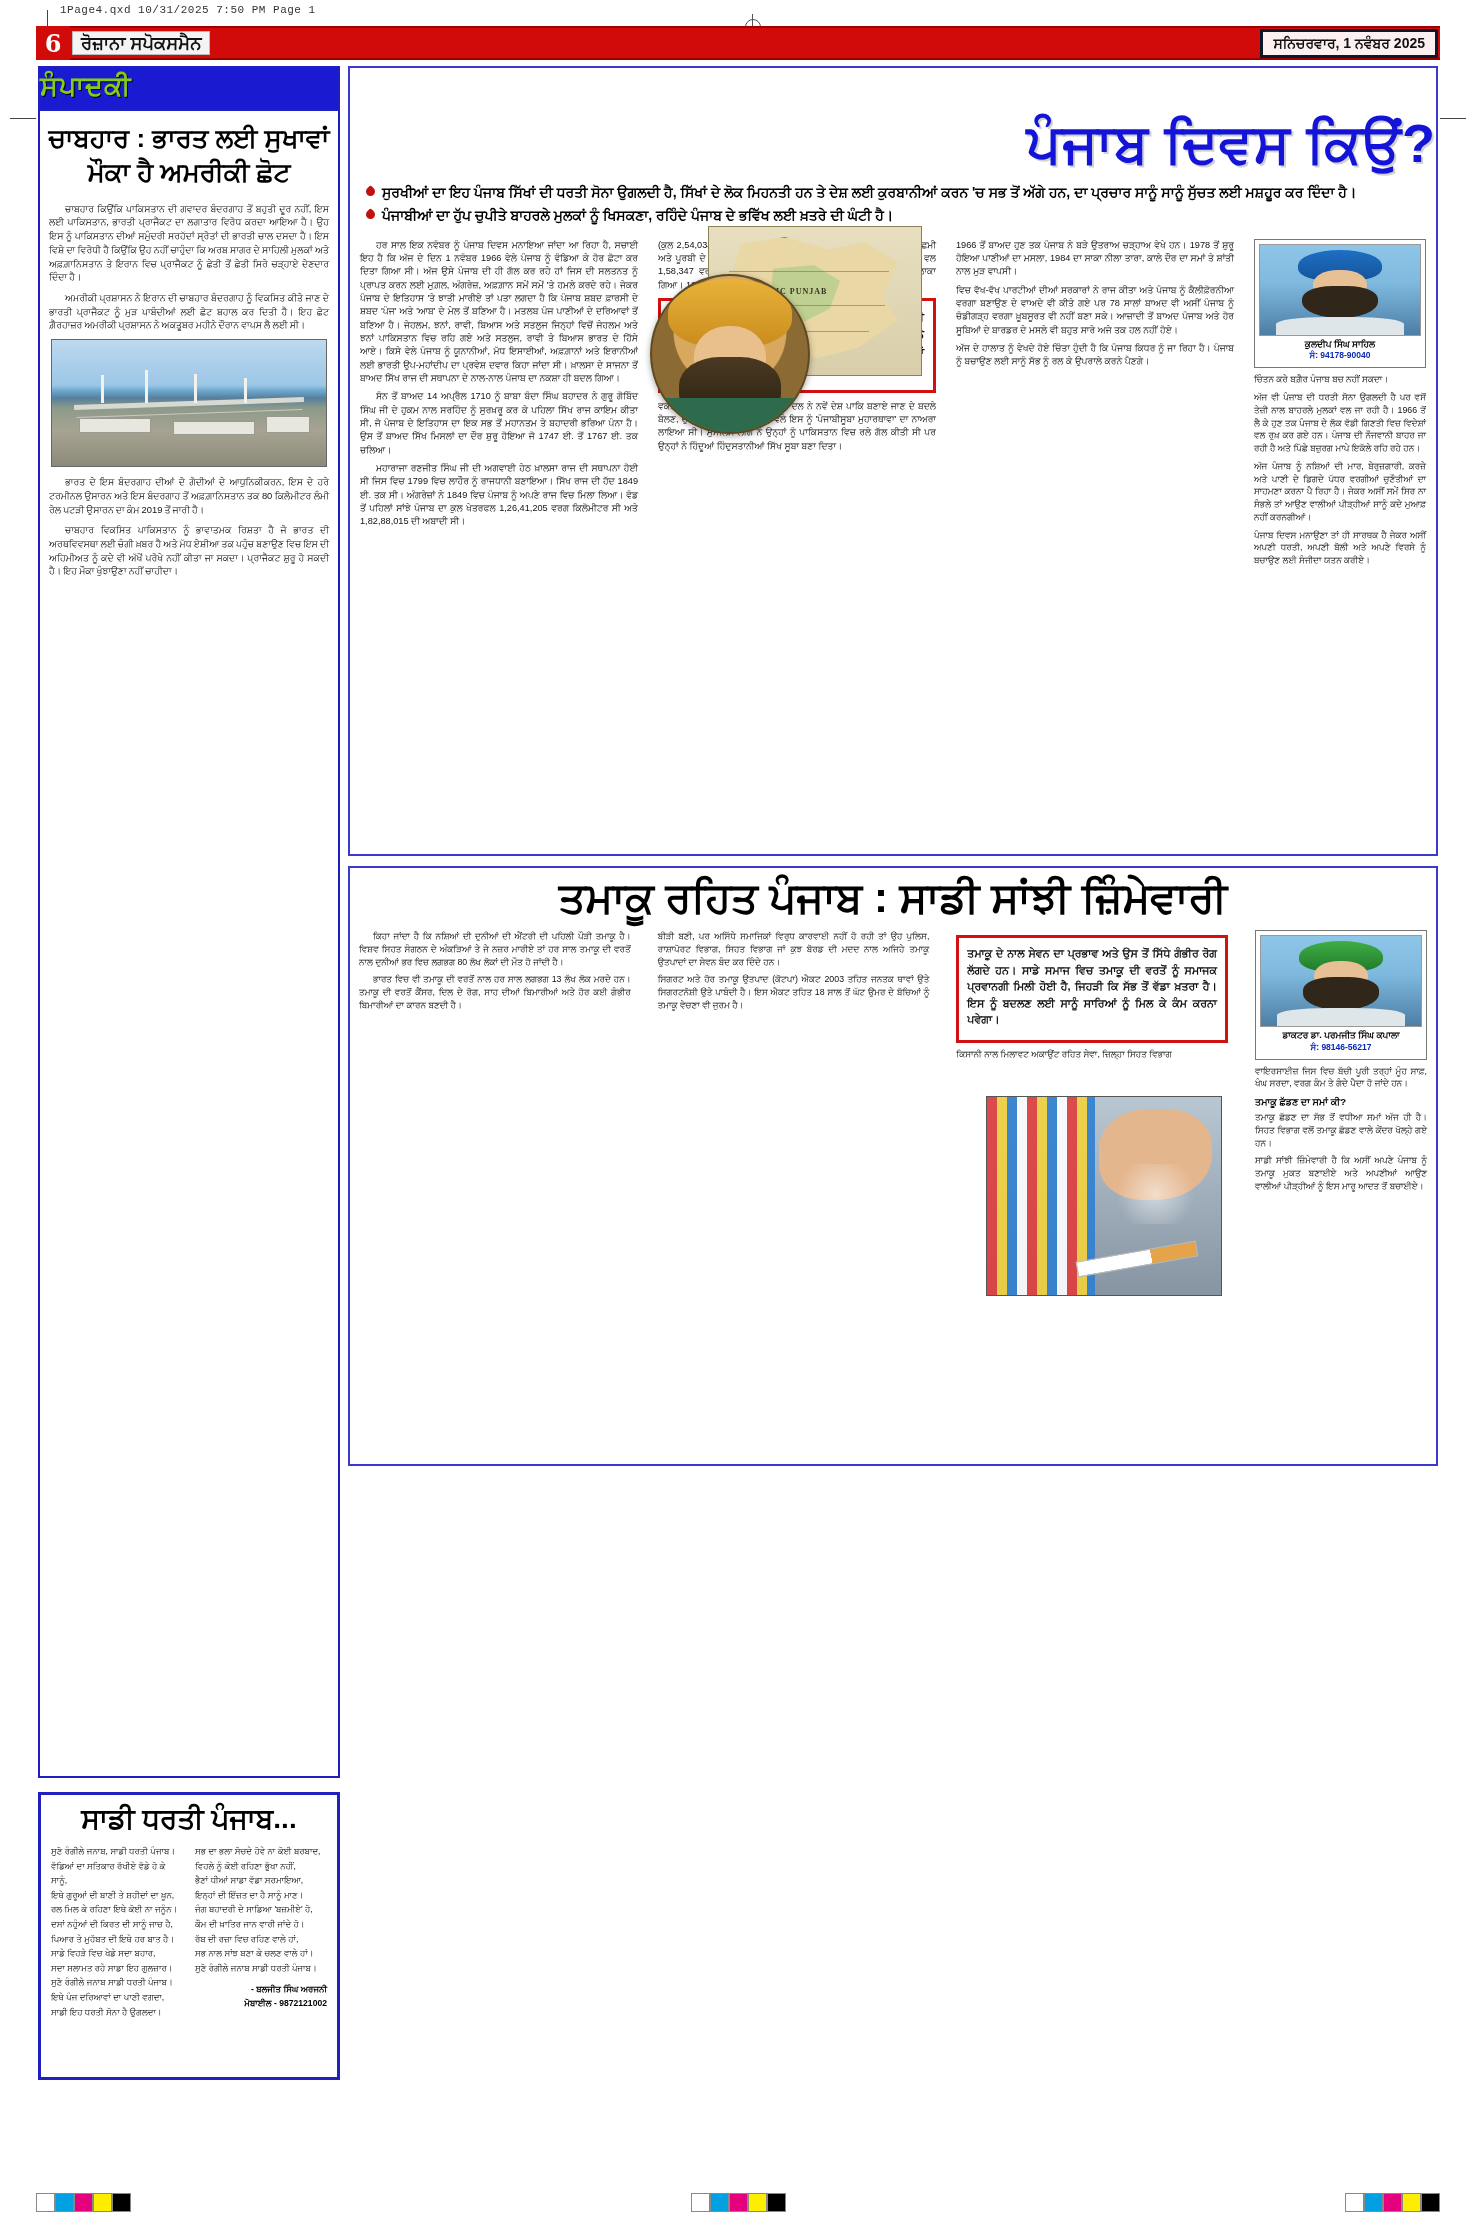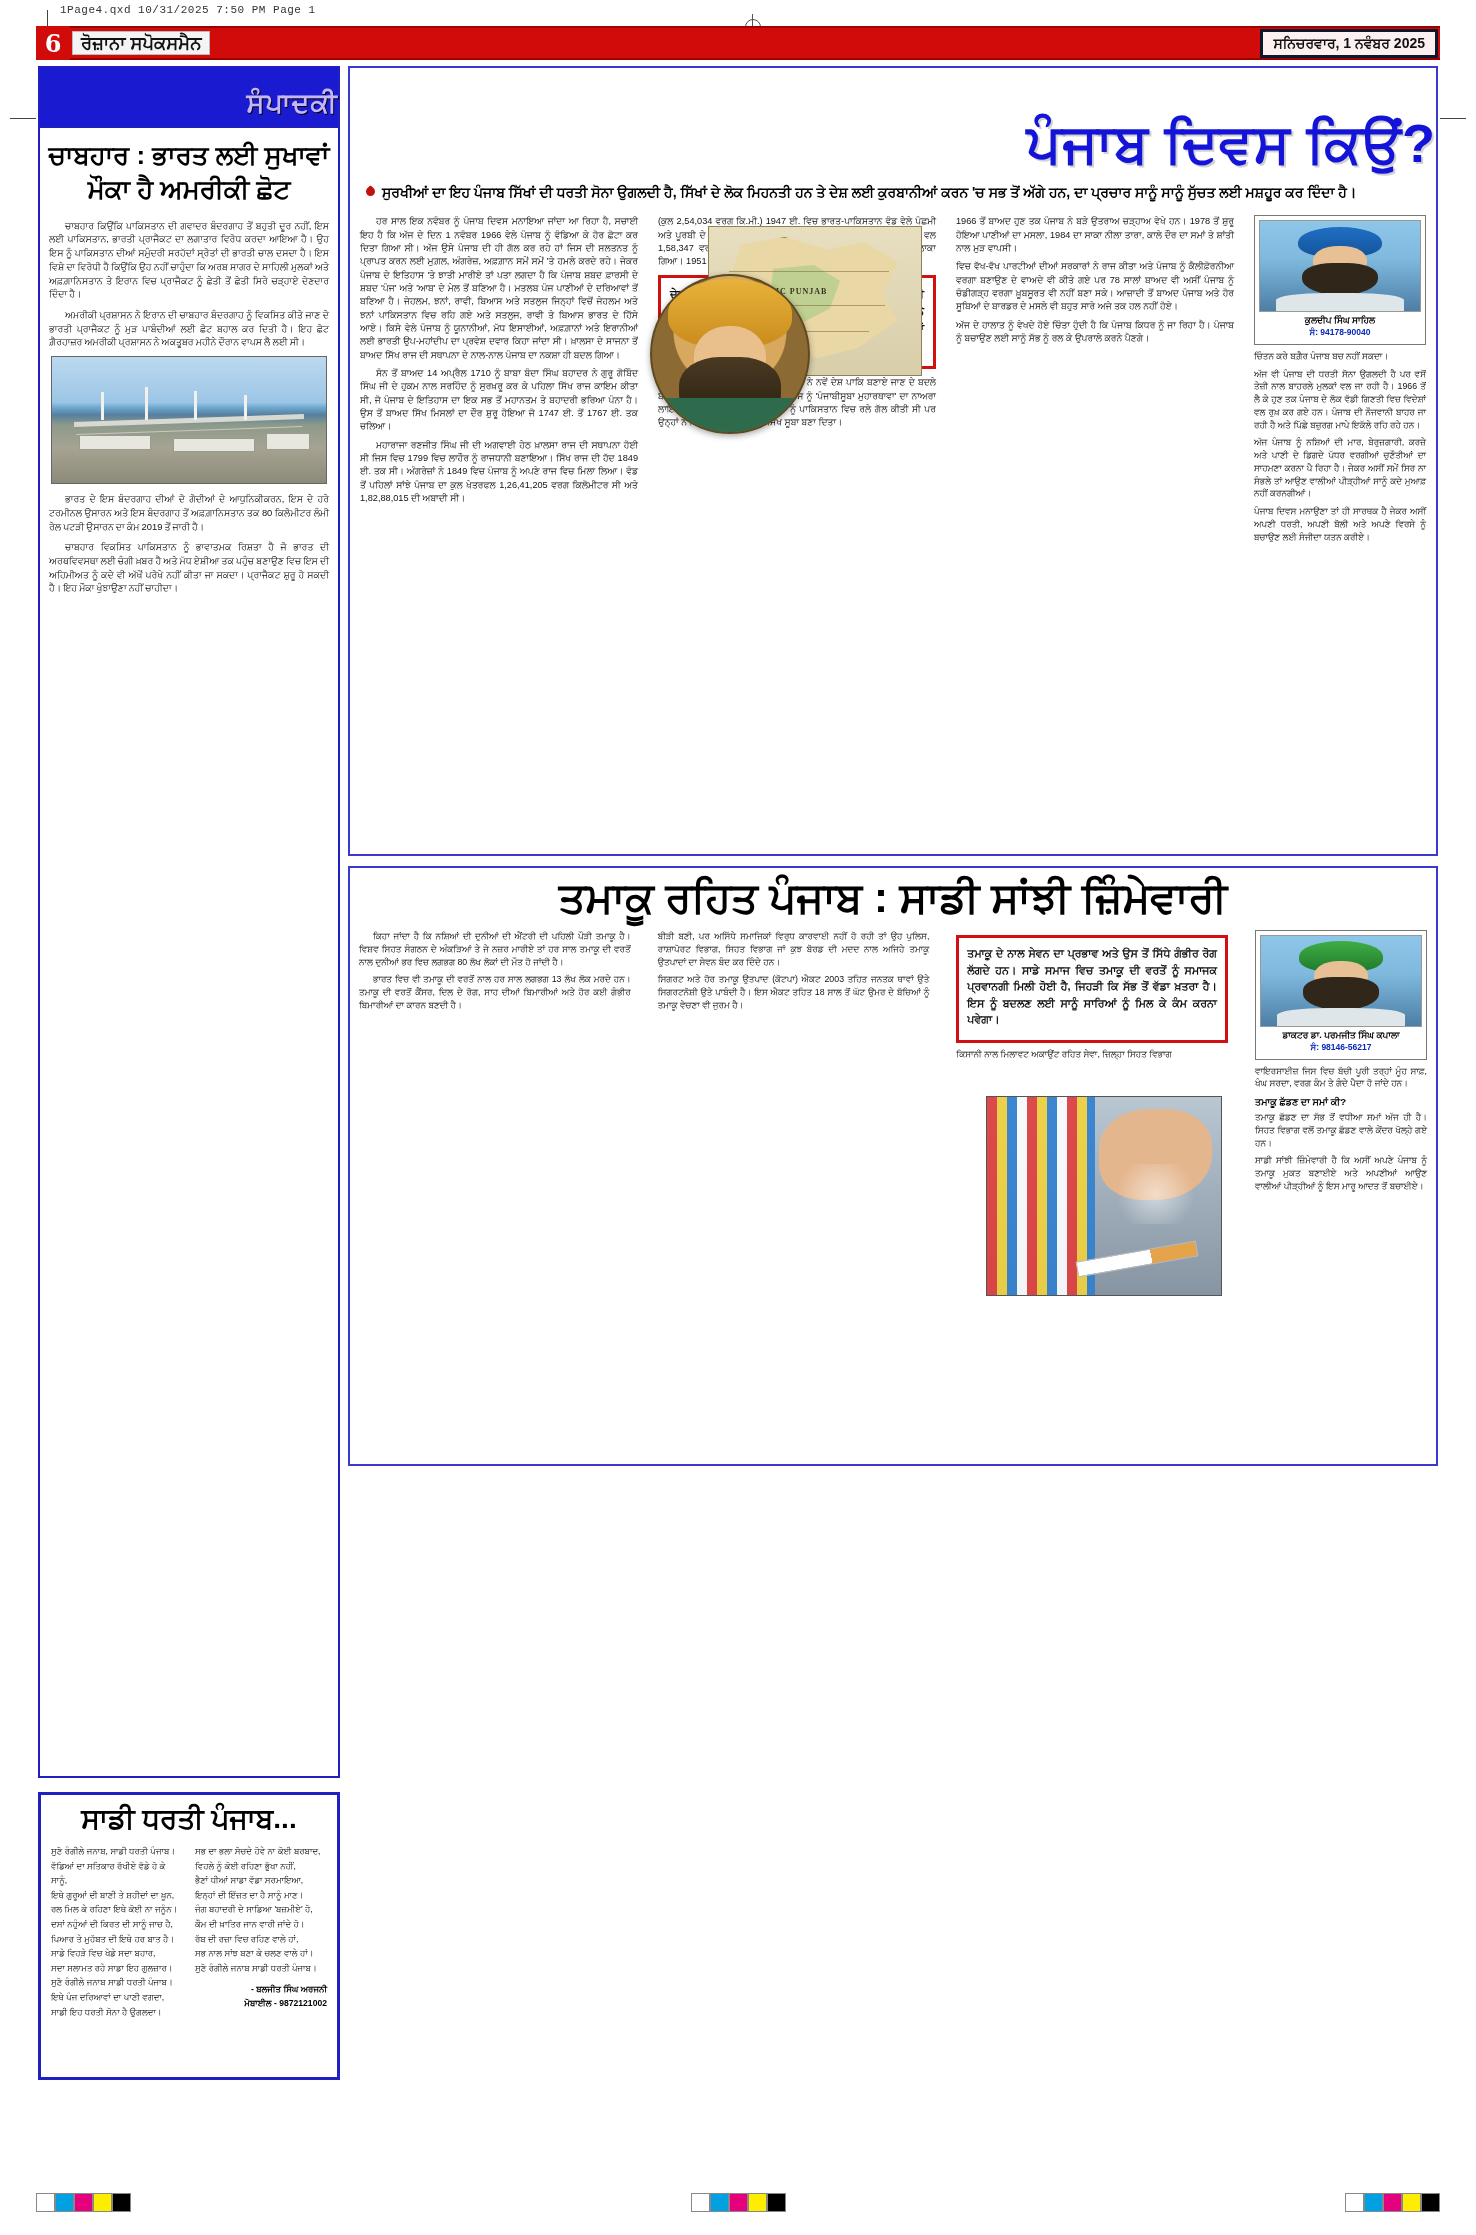--- a/index.html
+++ b/index.html
@@ -68,22 +68,22 @@
   .col-main {
     position:absolute; left:312px; top:40px; width:1090px; height:2034px;
   }
 
   
   .edit-box {
     border:2px solid #2020c0; background:#fff; padding:0; height:1712px;
     position:relative;
   }
   .edit-banner {
-    background:#1a1ad0; color:#c4b5fd; text-align:right;
-    font-size:27px; font-weight:bold; padding:20px 0 7px; letter-spacing:1px;
+    background:#1a1ad0; color:#84cc16; text-align:left;
+    font-size:27px; font-weight:bold; padding:3px 0 7px; letter-spacing:1px;
     text-shadow:1px 1px 0 #000;
     border-bottom:2px solid #2020c0;
   }
   .edit-head {
     text-align:center; font-size:26px; font-weight:bold; line-height:1.32;
     padding:10px 8px 8px; color:#000;
   }
   .edit-body { padding:4px 9px 6px; }
   .edit-body p {
     font-size:9.4px; line-height:1.46; text-align:justify; color:#111;
@@ -353,20 +353,24 @@
   <div class="col-main">
 
     <div class="feature">
       <div class="feature-head">ਪੰਜਾਬ ਦਿਵਸ ਕਿਉਂ?</div>
 
       <div class="bullets">
         <div class="bullet">
           <span class="bullet-dot"></span>
           <span class="bullet-text">ਸੁਰਖੀਆਂ ਦਾ ਇਹ ਪੰਜਾਬ ਸਿੱਖਾਂ ਦੀ ਧਰਤੀ ਸੋਨਾ ਉਗਲਦੀ ਹੈ, ਸਿੱਖਾਂ ਦੇ ਲੋਕ ਮਿਹਨਤੀ ਹਨ ਤੇ ਦੇਸ਼ ਲਈ ਕੁਰਬਾਨੀਆਂ ਕਰਨ 'ਚ ਸਭ ਤੋਂ ਅੱਗੇ ਹਨ, ਦਾ ਪ੍ਰਚਾਰ ਸਾਨੂੰ ਸਾਨੂੰ ਸੁੱਚਤ ਲਈ ਮਸ਼ਹੂਰ ਕਰ ਦਿੰਦਾ ਹੈ।</span>
         </div>
+        <div class="bullet">
+          <span class="bullet-dot"></span>
+          <span class="bullet-text">ਪੰਜਾਬੀਆਂ ਦਾ ਹੁੱਪ ਚੁਪੀਤੇ ਬਾਹਰਲੇ ਮੁਲਕਾਂ ਨੂੰ ਖਿਸਕਣਾ, ਰਹਿੰਦੇ ਪੰਜਾਬ ਦੇ ਭਵਿੱਖ ਲਈ ਖ਼ਤਰੇ ਦੀ ਘੰਟੀ ਹੈ।</span>
+        </div>
       </div>
 
       <div class="map-wrap">
         <div class="map-card">
           <div class="map-shape"></div>
           <div class="map-green"></div>
           <div class="map-label">HISTORIC PUNJAB</div>
           <div class="map-line" style="left:20px;top:44px;width:160px;"></div>
           <div class="map-line" style="left:26px;top:78px;width:150px;"></div>
           <div class="map-line" style="left:30px;top:104px;width:130px;"></div>

